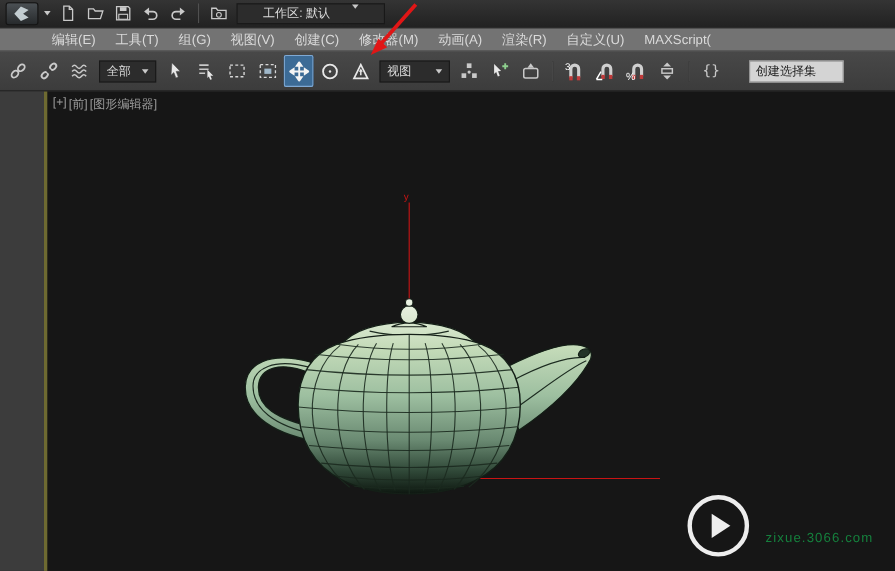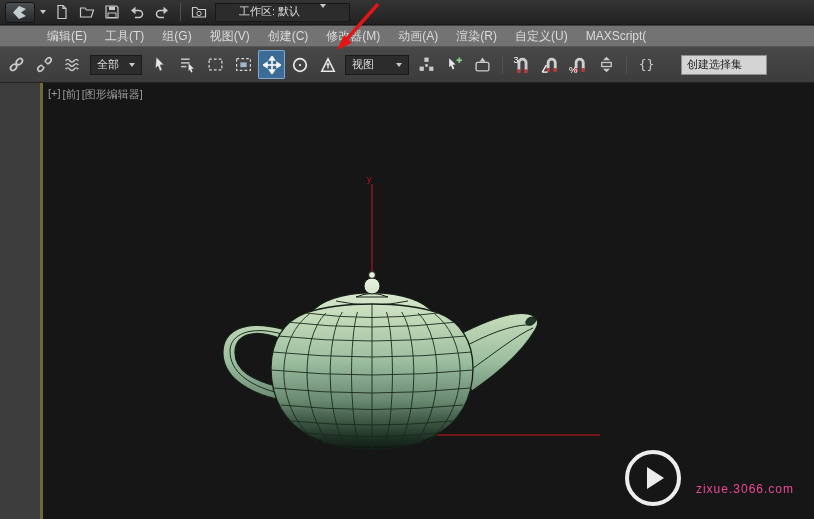--- a/index.html
+++ b/index.html
@@ -30,21 +30,21 @@
   
   .viewport{position:absolute;left:40px;top:83px;right:0;bottom:0;background:#161616;border-left:3px solid #6e6a31}
   .vp-label{position:absolute;left:5px;top:4px;font-size:11px;color:#9c9c9c;display:flex;gap:2px;z-index:6}
   .vp-canvas{position:absolute;left:0;top:0}
 
   
   .watermark{position:absolute;right:20px;bottom:13px;display:flex;align-items:center;gap:15px;z-index:5}
   .wm-logo{width:56px;height:56px;border:4px solid #ededed;border-radius:50%;display:flex;align-items:center;justify-content:center}
   .wm-play{width:0;height:0;border-top:11px solid transparent;border-bottom:11px solid transparent;border-left:17px solid #ededed;margin-left:5px}
   .wm-brand{font-size:31px;color:#f2f2f2;letter-spacing:3px;line-height:1}
-  .wm-url{font-size:12px;color:#ec4899;margin-top:21px;letter-spacing:1px}
+  .wm-url{font-size:12px;color:#15803d;margin-top:21px;letter-spacing:1px}
 
   
   .annotation{position:absolute;inset:0;z-index:40;pointer-events:none}
   svg{display:block}
 </style>
 </head>
 <body>
 
 <div class="titlebar">
   <div class="logo-btn">

